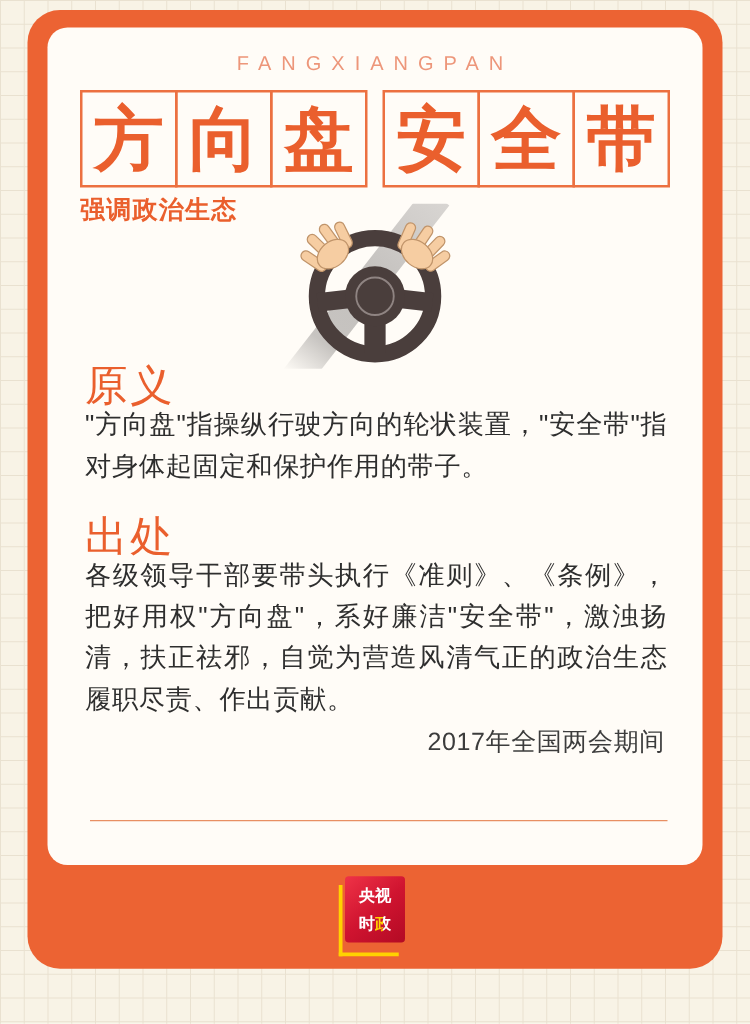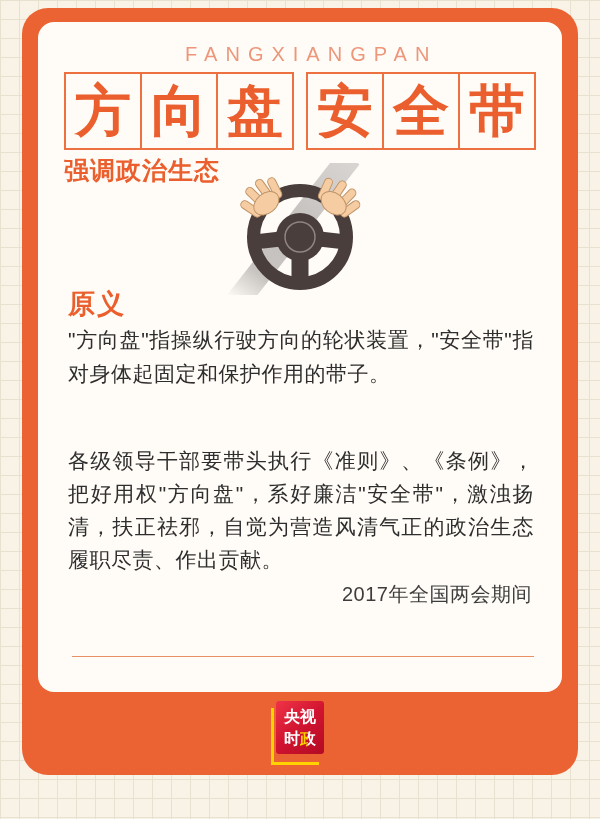--- a/index.html
+++ b/index.html
@@ -22,48 +22,48 @@
     position:absolute; left:16px; top:14px; width:524px; height:670px;
     background:#fffcf7; border-radius:16px; overflow:hidden;
   }
   
   .pinyin-row {
     position:absolute; top:21px; left:0; width:100%;
     display:flex; justify-content:center; gap:12px;
   }
   .pinyin-row span {
     display:inline-block; width:230px; text-align:center;
-    font-size:20px; letter-spacing:8px; color:#ed967a; white-space:nowrap;
+    font-size:16px; letter-spacing:8px; color:#ed967a; white-space:nowrap;
   }
   
   .title-row {
     position:absolute; top:50px; left:0; width:100%;
     display:flex; justify-content:center; gap:12px;
   }
   .box-group { display:flex; }
   .tbox {
     width:78px; height:78px; border:2px solid #ec7040;
     display:flex; align-items:center; justify-content:center;
   }
   .tbox + .tbox { margin-left:-2px; }
   .tbox span {
     font-size:56px; line-height:1; font-weight:bold; color:#ea5f2d;
   }
   .subtitle {
     position:absolute; left:26px; top:132px;
-    font-size:25px; font-weight:bold; color:#ea5f2d; letter-spacing:1px;
+    font-size:20px; font-weight:bold; color:#ea5f2d; letter-spacing:1px;
   }
   
   .illust {
     position:absolute; top:141px; left:50%; transform:translateX(-50%);
   }
   
   .sec-heading {
     position:absolute; left:30px;
-    font-size:27px; font-weight:bold; color:#ea5f2d; letter-spacing:2px;
+    font-size:34px; font-weight:normal; color:#ea5f2d; letter-spacing:2px;
   }
   .h-origin { top:264px; }
   .h-source { top:385px; }
   .para {
     position:absolute; left:30px; width:466px;
     font-size:21px; line-height:34px; color:#2e2e2e; letter-spacing:0.5px;
     text-align:justify;
   }
   .p-origin { top:301px; }
   .p-source { top:422px; line-height:33px; }
@@ -84,21 +84,21 @@
   .badge-wrap { position:relative; margin-bottom:12px; }
   .badge-wrap::before {
     content:""; position:absolute; left:-5px; top:7px;
     width:calc(100% - 3px); height:calc(100% + 1px);
     border-left:3px solid #ffd200; border-bottom:3px solid #ffd200;
   }
   .badge {
     position:relative; width:48px; height:53px; border-radius:3px;
     background:linear-gradient(140deg,#ef3347 0%,#d01430 50%,#b30a24 100%);
     display:flex; flex-direction:column; align-items:center; justify-content:center;
-    color:#ffffff; font-weight:bold; font-size:16px; line-height:22px;
+    color:#ffffff; font-weight:bold; font-size:13px; line-height:22px;
   }
   .badge-row { white-space:nowrap; }
   @supports ((-webkit-background-clip:text) or (background-clip:text)) {
     .zheng {
       background:linear-gradient(90deg,#ffd200 0 52%, #ffffff 52% 100%);
       -webkit-background-clip:text; background-clip:text; color:transparent;
     }
   }
 </style>
 </head>
@@ -168,20 +168,21 @@
         <rect x="-7" y="-25" width="8" height="25" rx="4" transform="rotate(-6)"></rect>
         <rect x="2" y="-25" width="8" height="25" rx="4" transform="rotate(4)"></rect>
         <rect x="10" y="-22" width="8" height="22" rx="4" transform="rotate(14)"></rect>
         <ellipse cx="0" cy="-1" rx="14" ry="10"></ellipse>
       </g>
     </svg>
 
     <h2 class="sec-heading h-origin">原义</h2>
     <p class="para p-origin"><span>"方向盘"指操纵行驶方向的轮状装置，"安全带"指对身体起固定和保护作用的带子。</span></p>
 
+    <h2 class="sec-heading h-source">出处</h2>
     <p class="para p-source"><span>各级领导干部要带头执行《准则》、《条例》，把好用权"</span><span class="bold">方向盘</span><span>"，系好廉洁"</span><span class="bold">安全带</span><span>"，激浊扬清，扶正祛邪，自觉为营造风清气正的政治生态履职尽责、作出贡献。</span></p>
 
     <div class="attribution">
       <div>2017年全国两会期间</div>
     </div>
 
     <div class="divider"></div>
   </div>
 
   <div class="footer">

